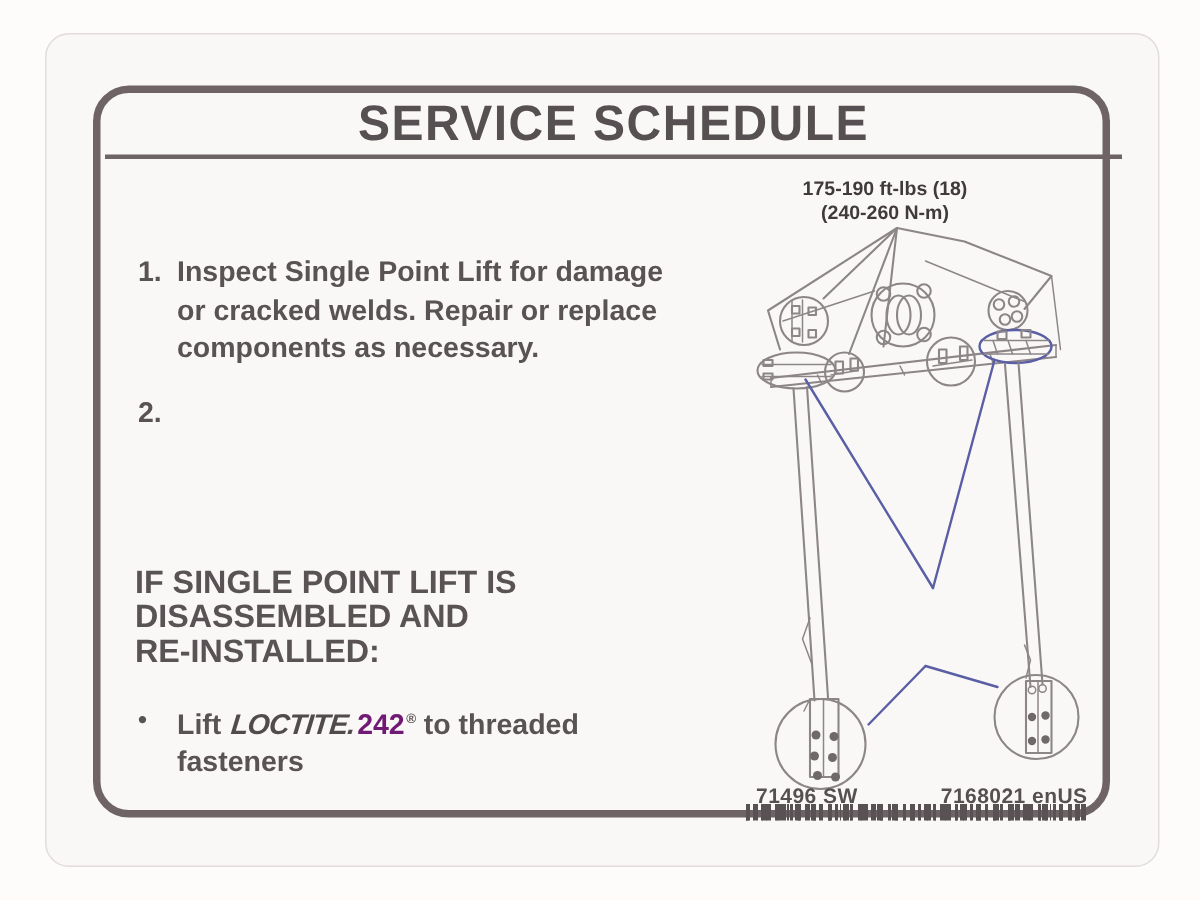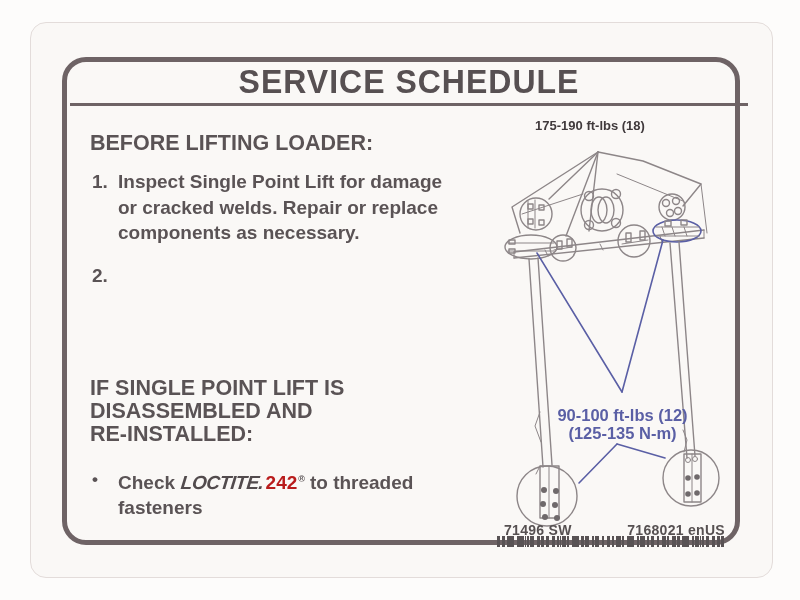--- a/index.html
+++ b/index.html
@@ -52,21 +52,21 @@
     position:absolute;left:92px;top:467px;width:400px;display:flex;
     font-size:19px;font-weight:bold;line-height:25px;color:var(--body-text,#5a5355);
   }
   .bulletrow .dot{width:26px;flex:0 0 26px;font-size:17px;}
   .bullet-text{white-space:pre-line;}
   .loctite{
     font-style:italic;font-weight:bold;letter-spacing:-0.5px;
     margin:0 2px 0 6px;color:#524b4d;
     transform:skewX(-6deg);display:inline-block;
   }
-  .l242{font-weight:bold;margin-right:1px;color:#b91c1c;}
+  .l242{font-weight:bold;margin-right:1px;color:#701a75;}
   .regmark{font-size:9px;vertical-align:super;margin-right:5px;}
   
   .art{position:absolute;left:470px;top:105px;width:275px;height:445px;}
   .art path,.art circle,.art ellipse,.art rect,.art line,.art polyline{
     stroke:var(--diagram-line,#8d8688);fill:none;stroke-width:1.4;
     stroke-linecap:round;stroke-linejoin:round;
   }
   .art .blue{stroke:var(--callout-blue,#5a5fa5);stroke-width:1.6;}
   .art .dotf{fill:#6f696b;stroke:none;}
   .art .thin{stroke-width:1;}
@@ -98,40 +98,39 @@
 <body>
 
 <div class="page">
   <div class="sticker"></div>
   <div class="frame"></div>
 
   <div class="titleband">
     <div class="title">SERVICE SCHEDULE</div>
   </div>
 
-  <div class="h1">BEFORE LIFTING LOADER:</div>
 
   <div class="numitem item1">
     <span class="num">1.</span>
     <span class="txt">Inspect Single Point Lift for damage
 or cracked welds. Repair or replace
 components as necessary.</span>
   </div>
 
   <div class="numitem item2">
     <span class="num">2.</span>
   </div>
 
   <div class="h2">IF SINGLE POINT LIFT IS
 DISASSEMBLED AND
 RE-INSTALLED:</div>
 
   <div class="bulletrow">
     <span class="dot">•</span>
-    <span class="bullet-text"><span>Check</span><span class="loctite">LOCTITE.</span><span class="l242">242</span><sup class="regmark">®</sup><span>to threaded
+    <span class="bullet-text"><span>Lift</span><span class="loctite">LOCTITE.</span><span class="l242">242</span><sup class="regmark">®</sup><span>to threaded
 fasteners</span></span>
   </div>
 
   <svg class="art" viewBox="470 105 275 445" xmlns="http://www.w3.org/2000/svg">
 
     <path d="M598,152 L549,199"></path>
     <path d="M598,152 L566,236"></path>
     <path d="M598,152 L589,231"></path>
 
     <path d="M598,152 L512,207 L520,233"></path>
@@ -215,22 +214,19 @@
     <circle class="dotf" cx="697" cy="493" r="2.8"></circle>
 
     <path class="blue" d="M622,392 L537,253"></path>
     <path class="blue" d="M622,392 L663,240"></path>
     <path class="blue" d="M617,444 L579,483"></path>
     <path class="blue" d="M617,444 L665,458"></path>
   </svg>
 
   <div class="torque-top">
     <div>175-190 ft-lbs (18)</div>
-  </div>
-  <div class="torque-bottom">
-    <div>90-100 ft-lbs (12)</div>
-    <div>(125-135 N-m)</div>
+    <div>(240-260 N-m)</div>
   </div>
 
   <div class="partnum part-left">71496 SW</div>
   <div class="partnum part-right">7168021 enUS</div>
   <div class="barcode"></div>
 </div>
 
 </body></html>

